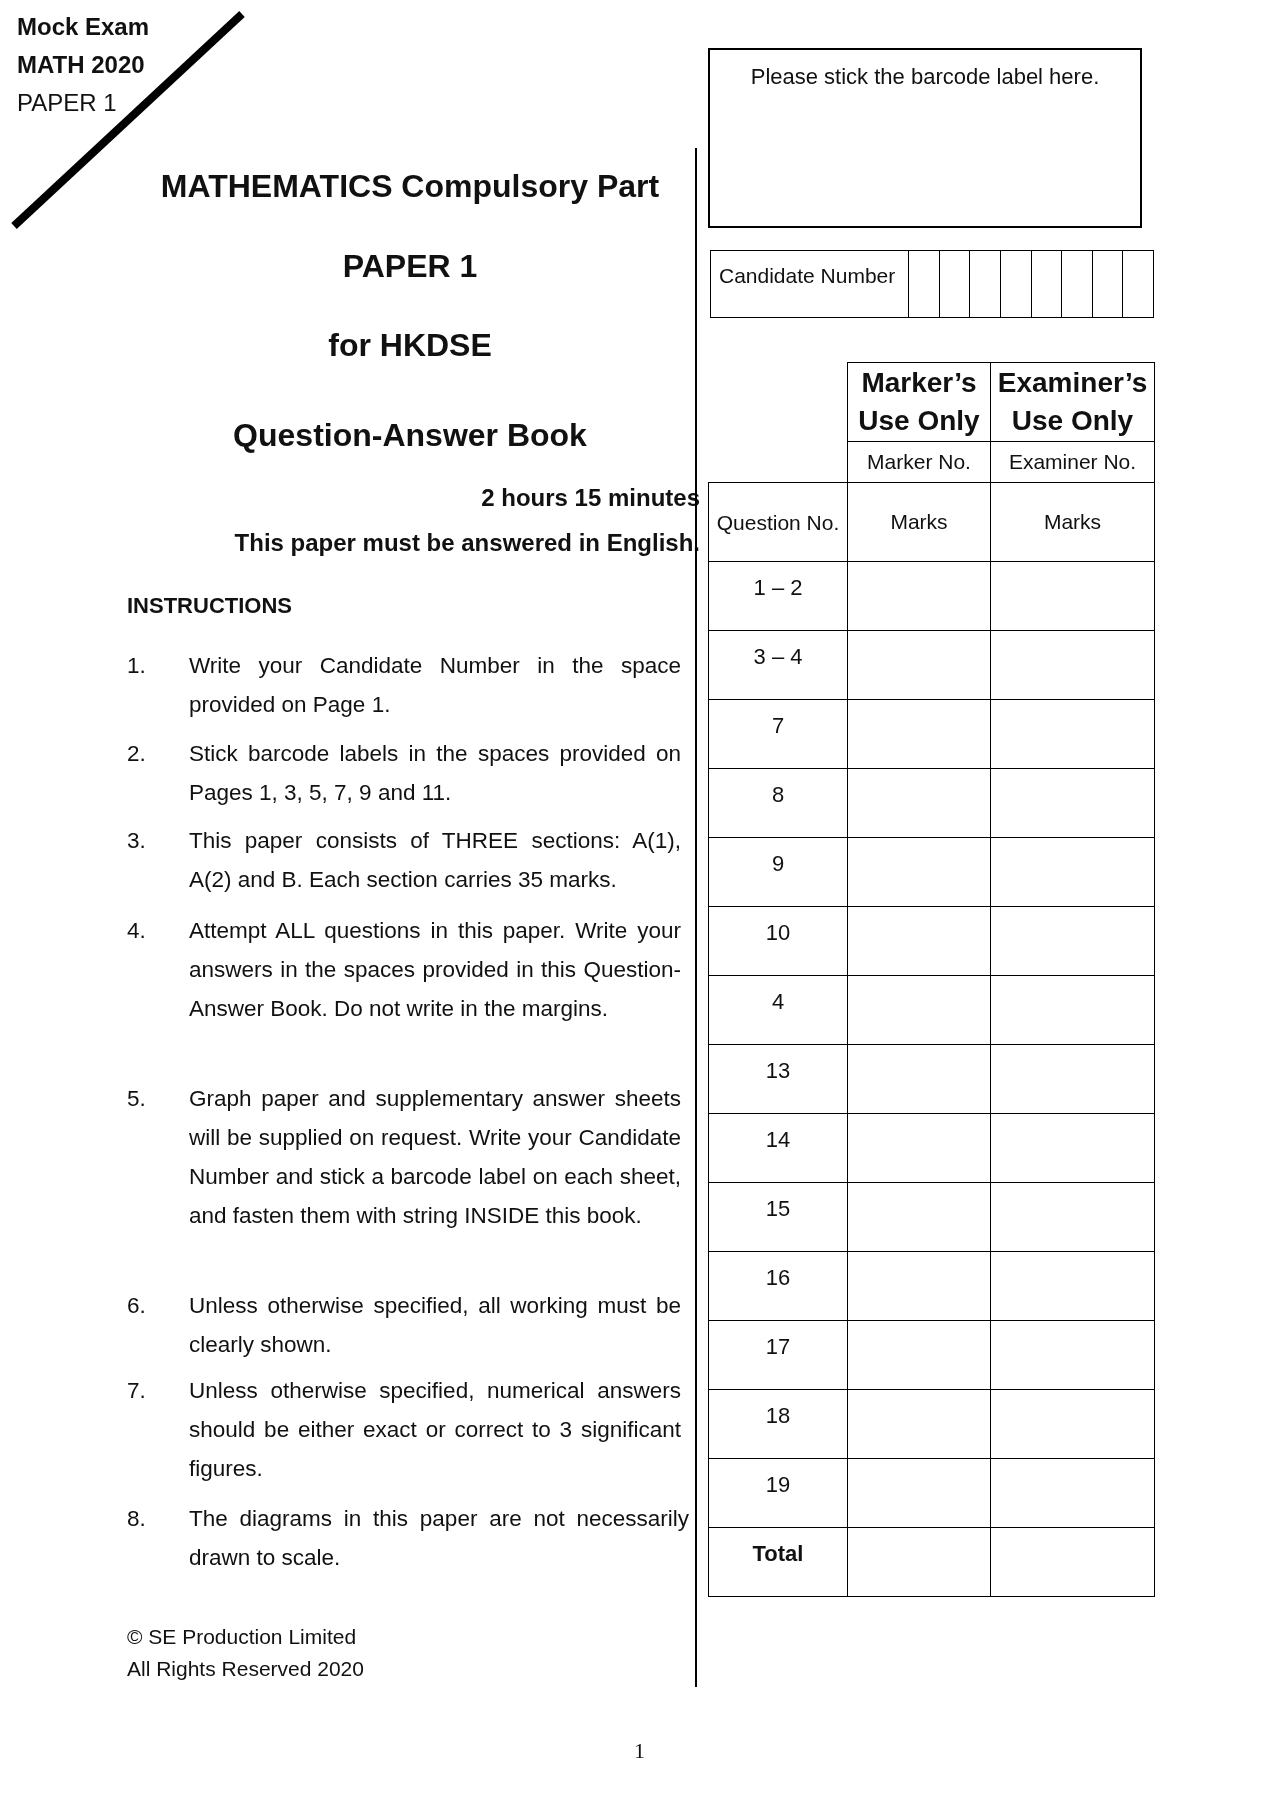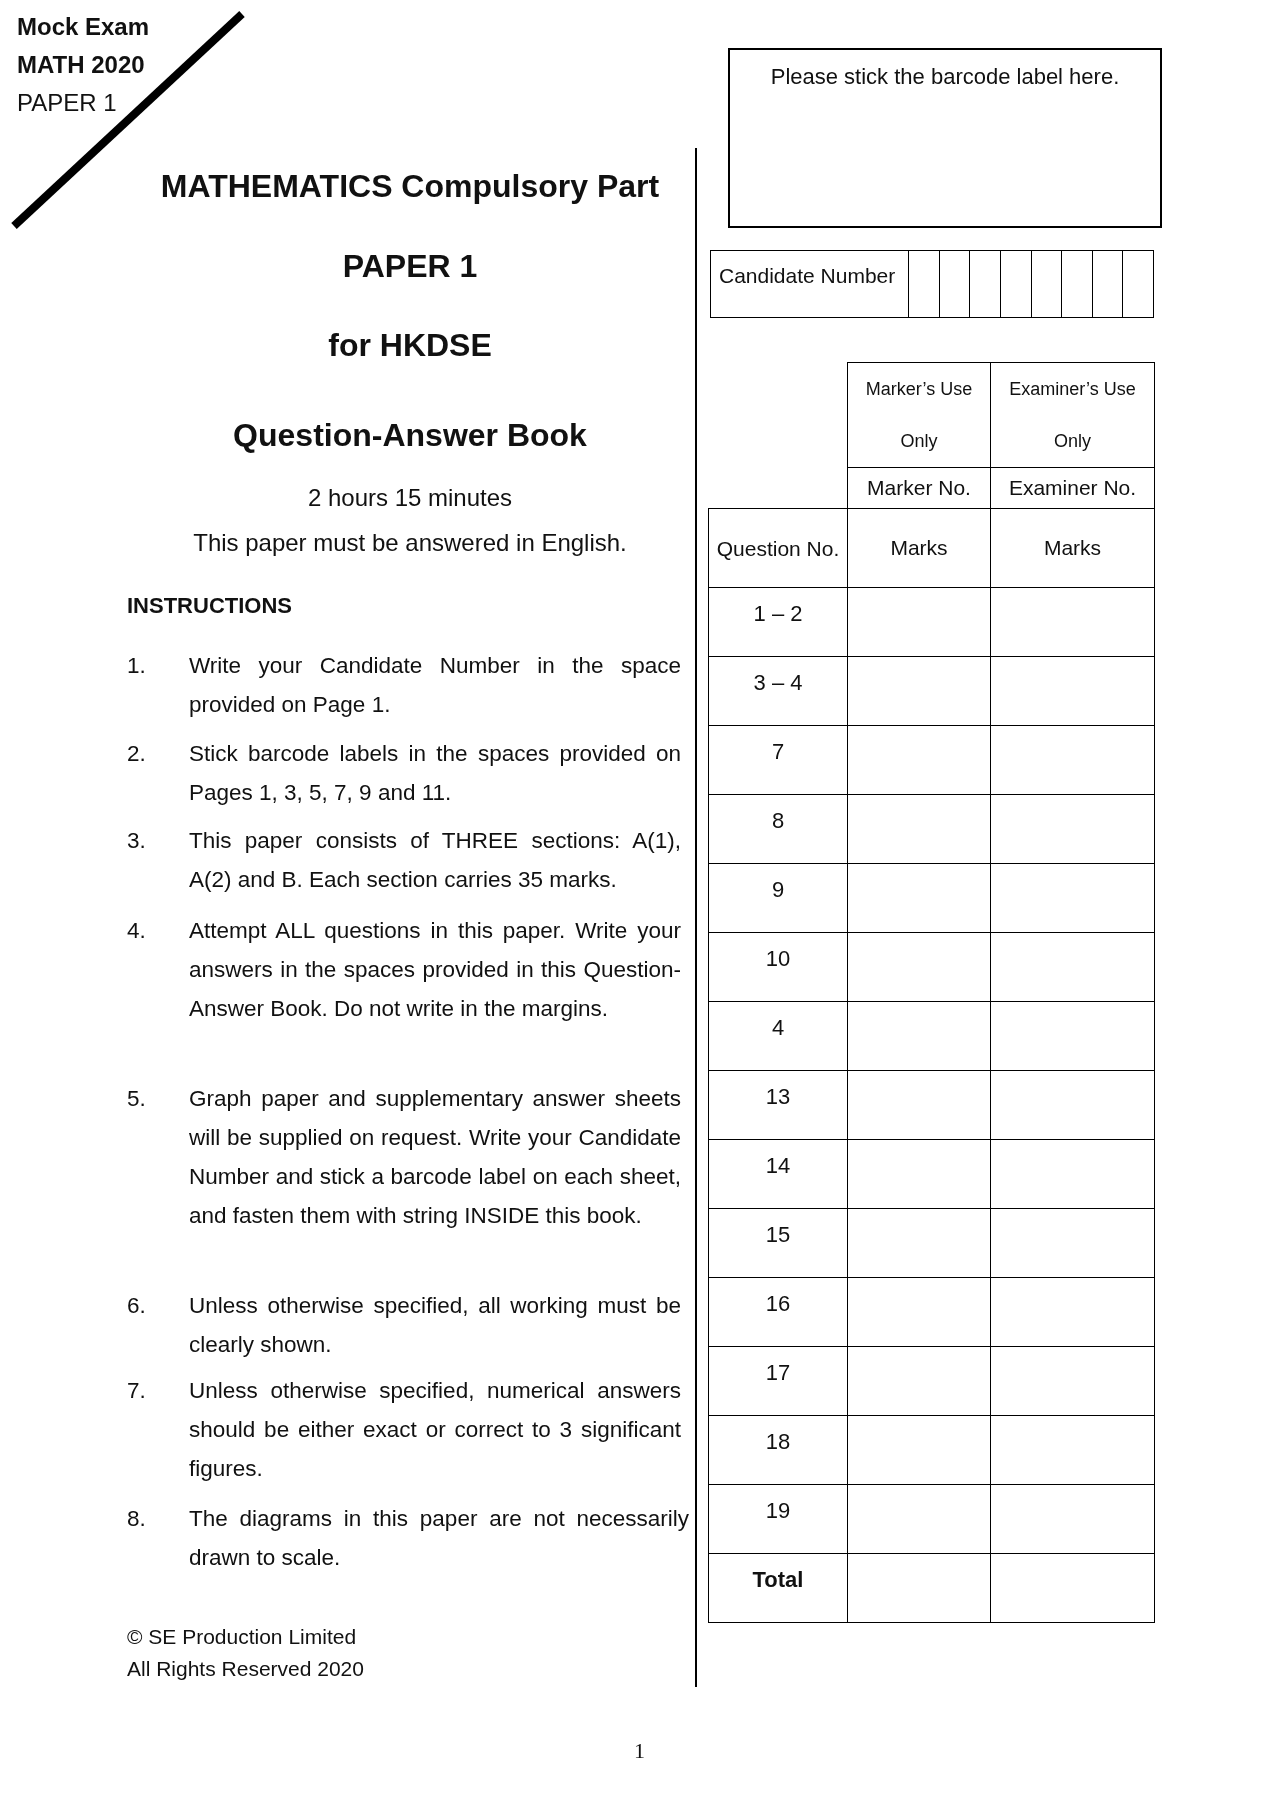--- a/index.html
+++ b/index.html
@@ -4,40 +4,40 @@
 <style>
   html, body { margin: 0; padding: 0; background: #ffffff; }
   body { width: 1281px; height: 1819px; position: relative; overflow: hidden;
          font-family: "Liberation Sans", sans-serif; color: #111; }
   .abs { position: absolute; }
   .corner { left: 17px; font-size: 24px; line-height: 38px; }
   .corner .b { font-weight: bold; }
   .diag { position: absolute; left: 0; top: 0; }
   .title { position: absolute; left: 120px; width: 580px; text-align: center;
            font-weight: bold; font-size: 32px; }
-  .sub { position: absolute; left: 120px; width: 580px; text-align: center; font-size: 24px; }
+  .sub { position: absolute; left: 120px; width: 580px; text-align: right; font-size: 24px; font-weight: bold; }
   .instr-head { position: absolute; left: 127px; top: 593px; font-weight: bold; font-size: 22px; }
   .item { position: absolute; left: 127px; width: 556px; font-size: 22.5px; line-height: 39px; }
   .item .num { position: absolute; left: 0; top: 0; }
   .item .txt { margin-left: 62px; text-align: justify; width: 492px; }
   .copy { position: absolute; left: 127px; font-size: 21px; line-height: 32px; }
   .vline { position: absolute; left: 695px; top: 148px; width: 2px; height: 1539px; background: #000; }
-  .barcode { position: absolute; left: 728px; top: 48px; width: 430px; height: 176px;
+  .barcode { position: absolute; left: 708px; top: 48px; width: 430px; height: 176px;
              border: 2px solid #000; box-sizing: content-box; }
   .barcode span { display: block; text-align: center; margin-top: 14px; font-size: 22px; }
   .cand { position: absolute; left: 710px; top: 250px; height: 68px; display: flex;
           border: 1.5px solid #000; box-sizing: border-box; width: 444px; }
   .cand .lbl { width: 198px; font-size: 21px; line-height: 49px; padding-left: 8px; box-sizing: border-box;
                border-right: 1.5px solid #000; }
   .cand .cell { flex: 1; border-right: 1.5px solid #000; }
   .cand .cell:last-child { border-right: none; }
   table.marks { position: absolute; left: 708px; top: 362px; border-collapse: collapse; table-layout: fixed; }
   table.marks td { border: 1.5px solid #000; text-align: center; padding: 0; font-size: 21px; }
   table.marks td.blank { border: none; }
-  table.marks td.head { font-weight: normal; font-size: 18px; line-height: 52px; }
+  table.marks td.head { font-weight: bold; font-size: 28px; line-height: 38px; }
   table.marks tr.qrow td { height: 55px; font-size: 22px; }
   table.marks tr.qrow td.q { vertical-align: top; padding-top: 13px; }
   .bold { font-weight: bold; }
   .pagenum { position: absolute; left: 634px; top: 1738px; font-family: "Liberation Serif", serif; font-size: 22px; }
 </style>
 </head>
 <body>
 
 <div class="abs corner" style="top:8px;">
   <div class="b">Mock Exam</div>

